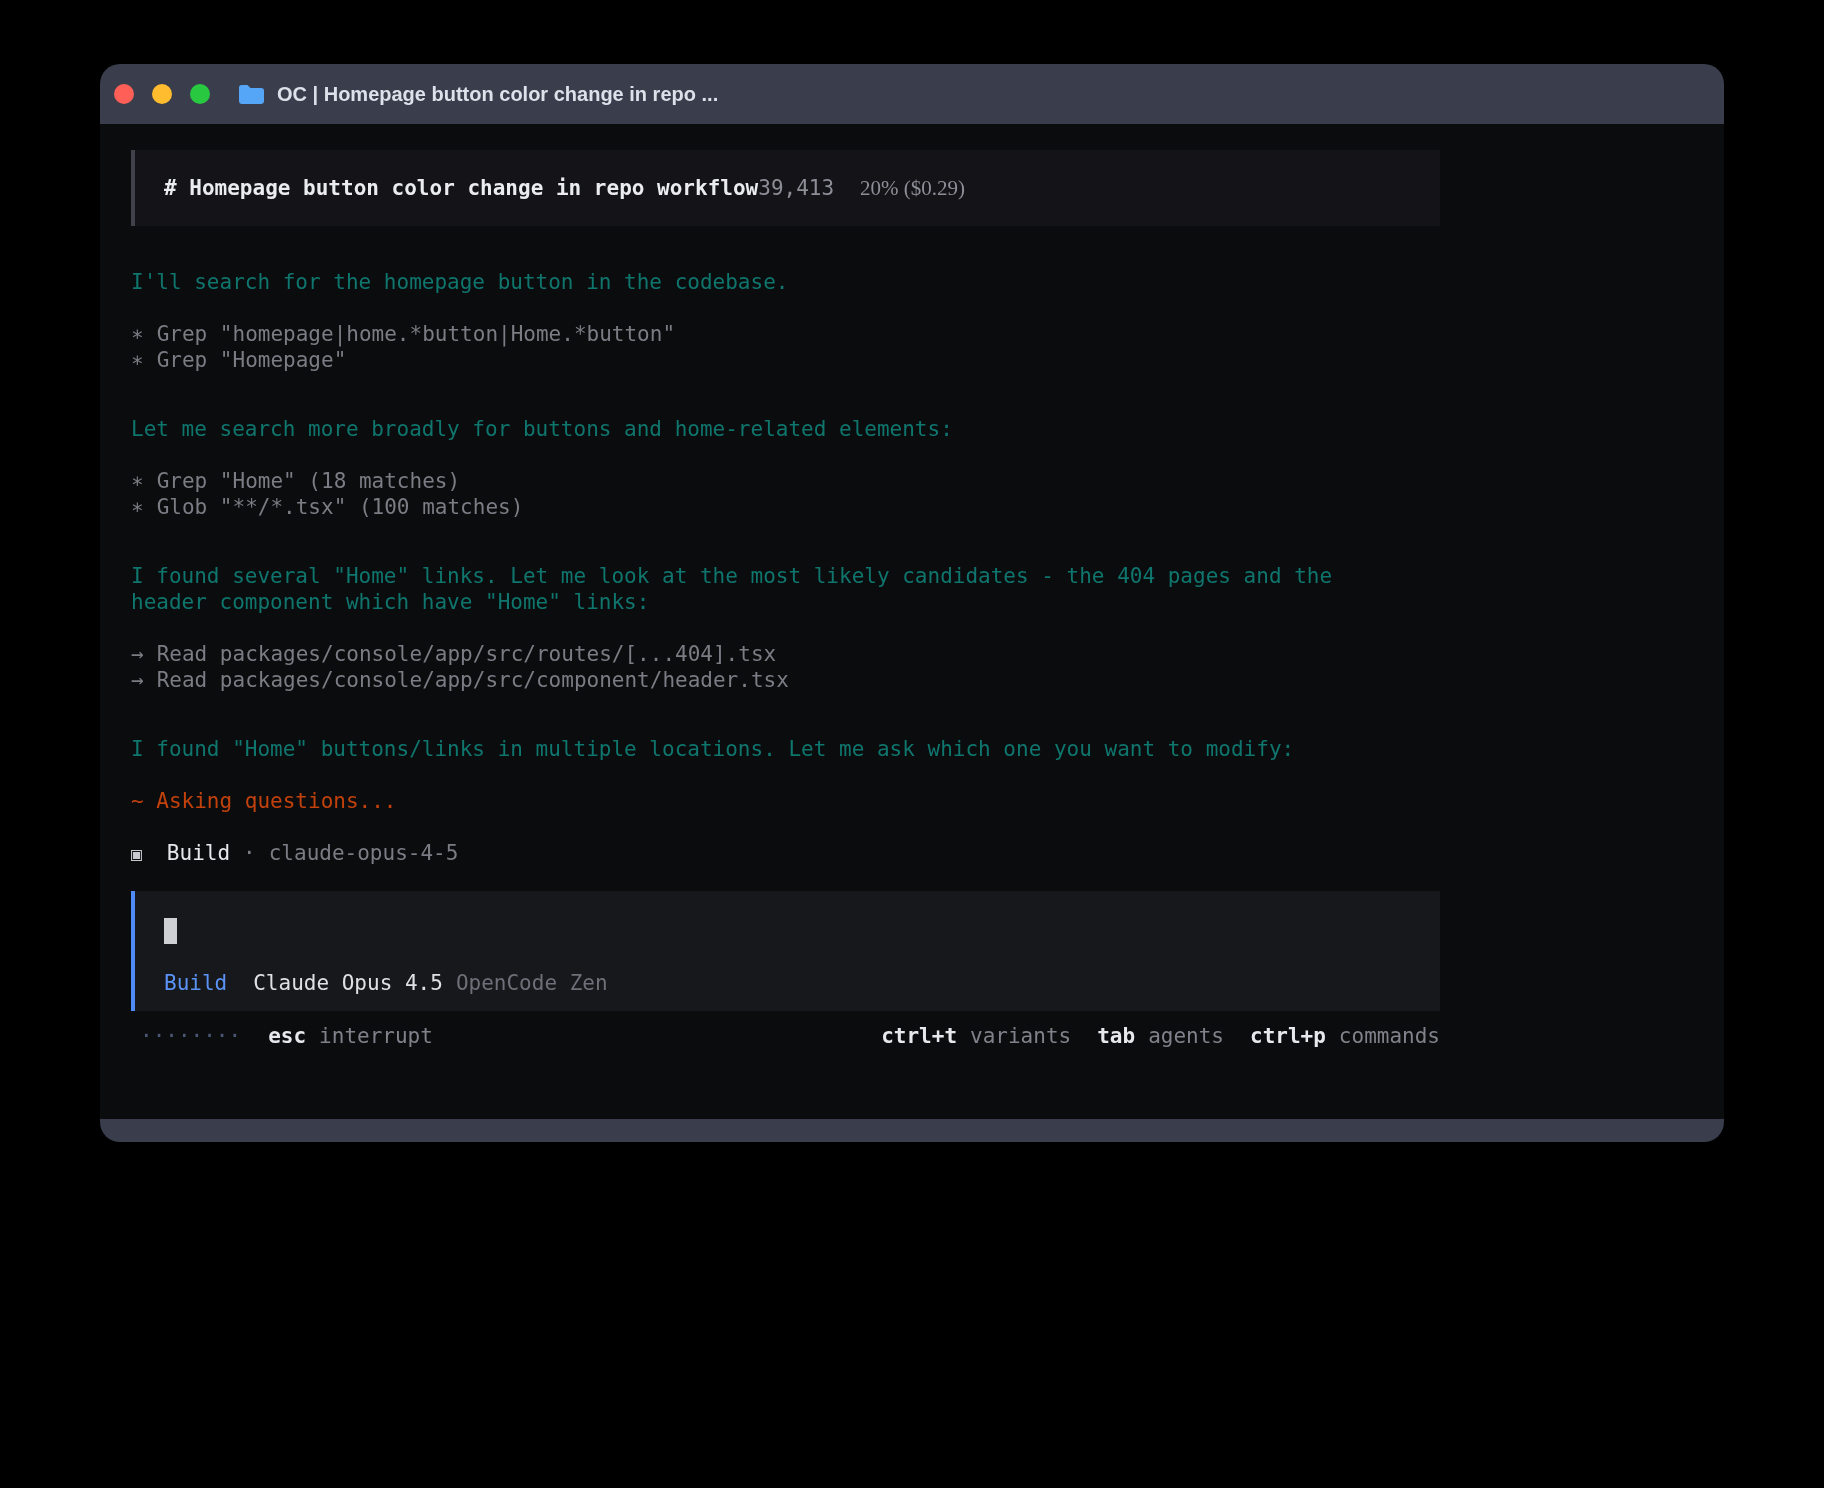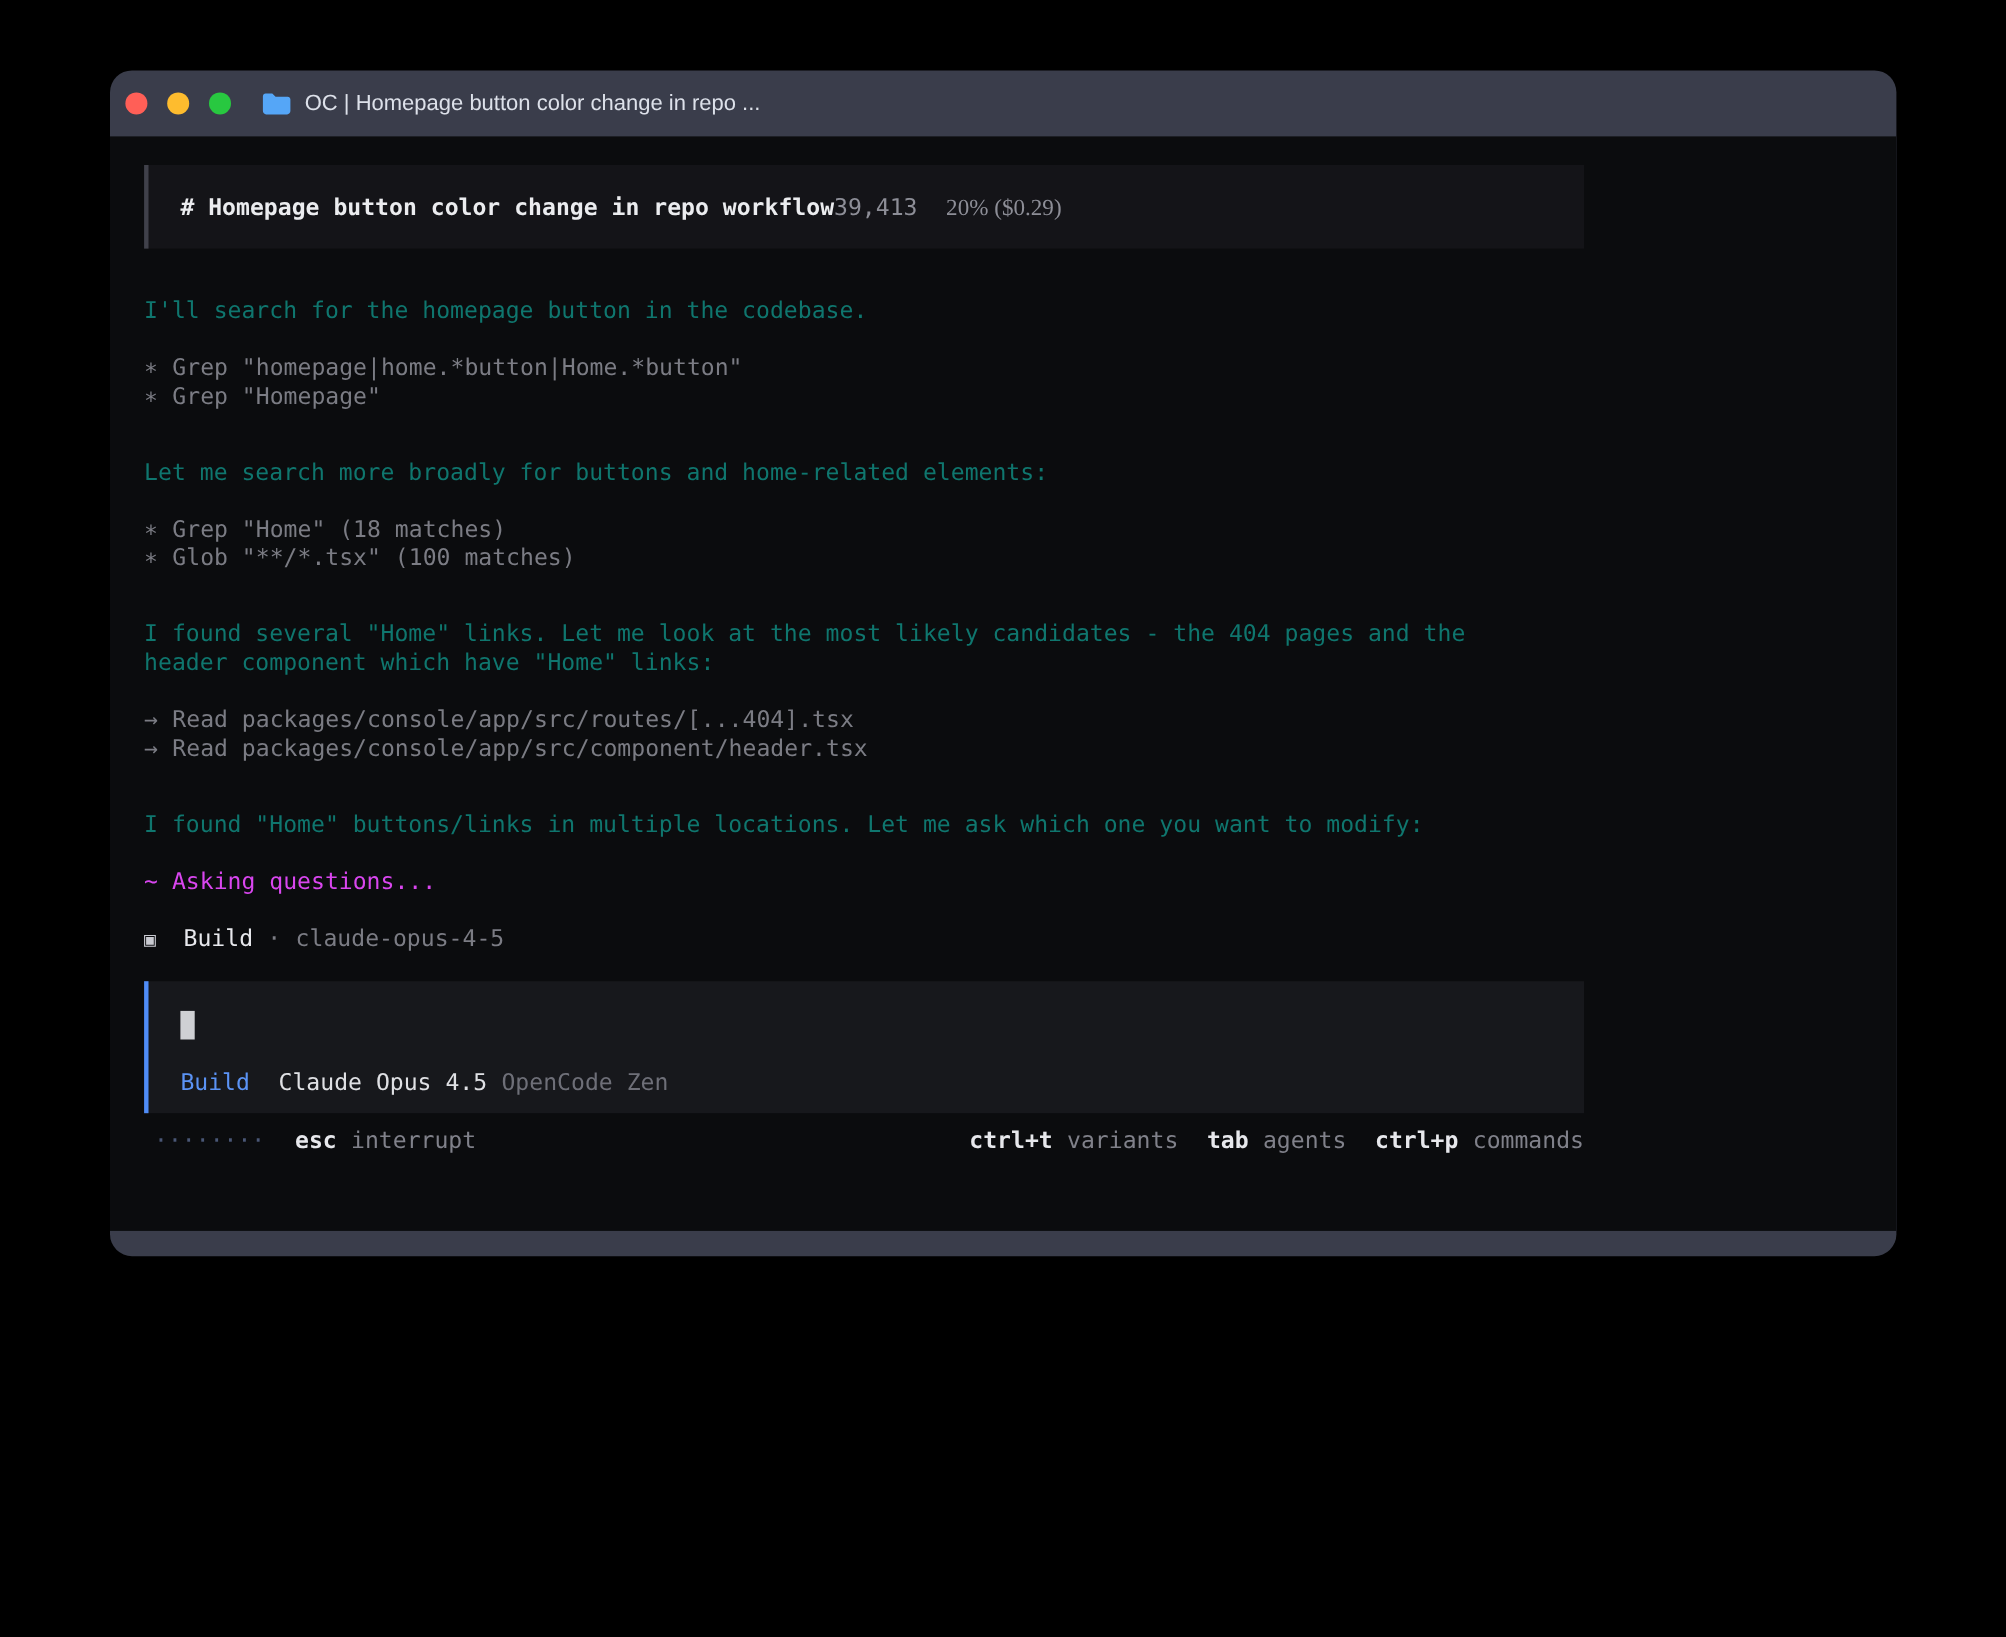--- a/index.html
+++ b/index.html
@@ -29,21 +29,21 @@
   }
   .lights { display: flex; gap: 18px; align-items: center; }
   .light { width: 20px; height: 20px; border-radius: 50%; display: inline-block; }
   .light.red    { background: #ff5f57; }
   .light.yellow { background: #febc2e; }
   .light.green  { background: #28c840; }
   .folder { margin-left: 28px; display: inline-flex; align-items: center; }
   .win-title {
     margin-left: 12px;
     font-family: "Liberation Sans", sans-serif;
-    font-weight: normal;
+    font-weight: bold;
     font-size: 20px;
     color: #dde1ea;
     white-space: nowrap;
   }
   .terminal {
     position: absolute;
     left: 0; right: 0; top: 60px; bottom: 23px;
     background: #0b0c0e;
     overflow: hidden;
   }
@@ -75,21 +75,21 @@
     padding: 23px 29px;
     margin-bottom: 28px;
     color: #d8d9dd;
   }
 
   .msg { margin-bottom: 26px; max-width: 1240px; color: #0f766e; margin-top: 43px; }
   .tool-group { margin-bottom: 26px; color: #7b7c84; }
   .tool-line { white-space: nowrap; }
   .tool-icon { display: inline-block; margin-right: 13px; }
 
-  .status-line { margin-bottom: 26px; color: #d946ef; }
+  .status-line { margin-bottom: 26px; color: #c2410c; }
 
   .agent-line { margin-bottom: 24px; white-space: nowrap; }
   .agent-icon { color: #c9cad0; font-size: 18px; margin-right: 25px; }
   .agent-name { color: #e7e8ec; margin-right: 13px; }
   .agent-sep  { color: #7b7c84; margin-right: 13px; }
   .agent-model{ color: #7b7c84; }
 
   .input-block {
     height: 120px;
     background: #17181c;

